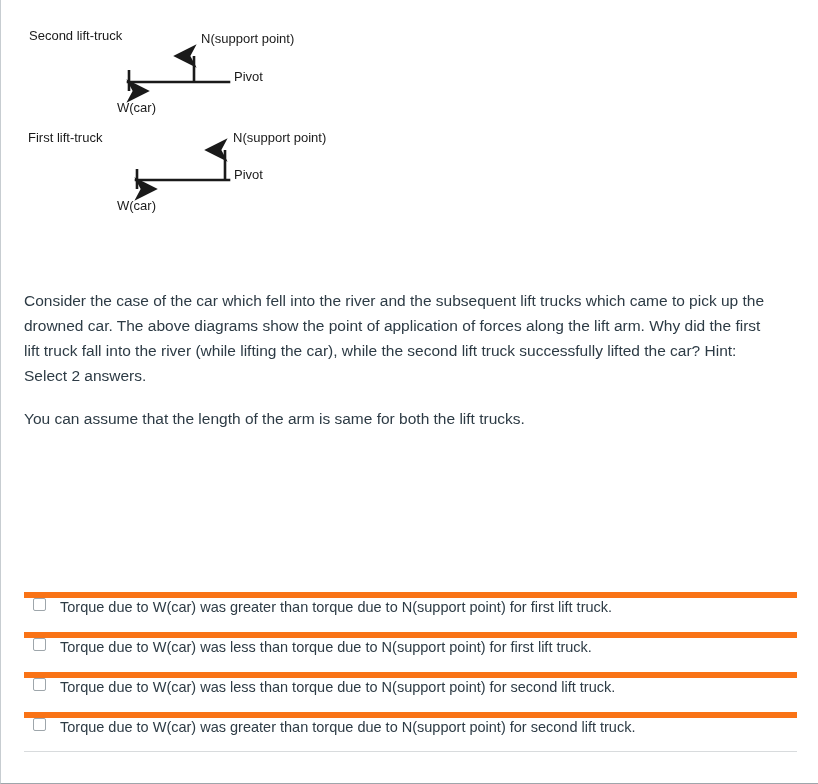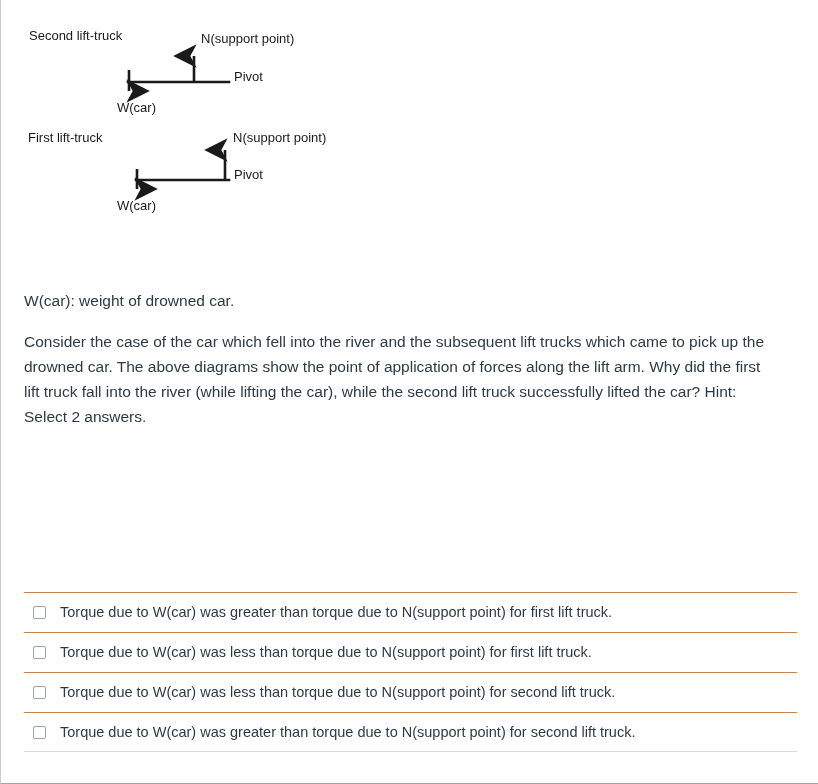--- a/index.html
+++ b/index.html
@@ -75,23 +75,23 @@
 
   
   .answers {
     position: absolute;
     left: 23px;
     top: 592px;
     width: 773px;
   }
   .answer-row {
     display: flex;
-    align-items: center;
+    align-items: flex-start;
     height: 40px;
-    border-top: 1px solid #f97316;
+    border-top: 6px solid #f97316;
     box-sizing: border-box;
   }
   .answer-row:last-child {
     border-bottom: 1px solid #d8dbdd;
   }
   .checkbox {
     width: 13px;
     height: 13px;
     min-width: 13px;
     border: 1px solid #9ea6ab;
@@ -156,22 +156,22 @@
         <line x1="136" y1="55" x2="136" y2="75" stroke="#1a1a1a" stroke-width="2.6" marker-end="url(#arrowDown1)"></line>
         <text class="dgm-label" x="27" y="28">First lift-truck</text>
         <text class="dgm-label" x="232" y="28">N(support point)</text>
         <text class="dgm-label" x="233" y="65">Pivot</text>
         <text class="dgm-label" x="116" y="96">W(car)</text>
       </svg>
     </div>
   </div>
 
   <div class="prose">
-    <p class="tight">W(car): weight of drowned car.</p>
     <p>Consider the case of the car which fell into the river and the subsequent lift trucks which came to pick up the drowned car. The above diagrams show the point of application of forces along the lift arm. Why did the first lift truck fall into the river (while lifting the car), while the second lift truck successfully lifted the car? Hint: Select 2 answers.</p>
+    <p>You can assume that the length of the arm is same for both the lift trucks.</p>
   </div>
 
   <div class="answers">
 
     <div class="answer-row">
       <span class="checkbox"></span>
       <span class="answer-text">Torque due to W(car) was greater than torque due to N(support point) for first lift truck.</span>
     </div>
 
     <div class="answer-row">

